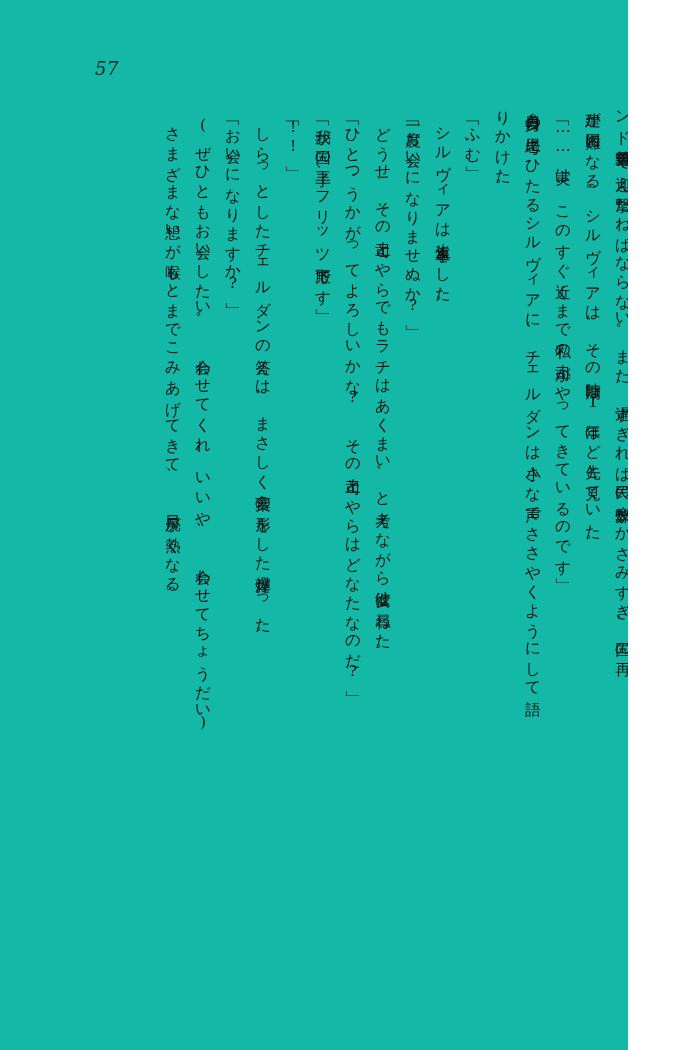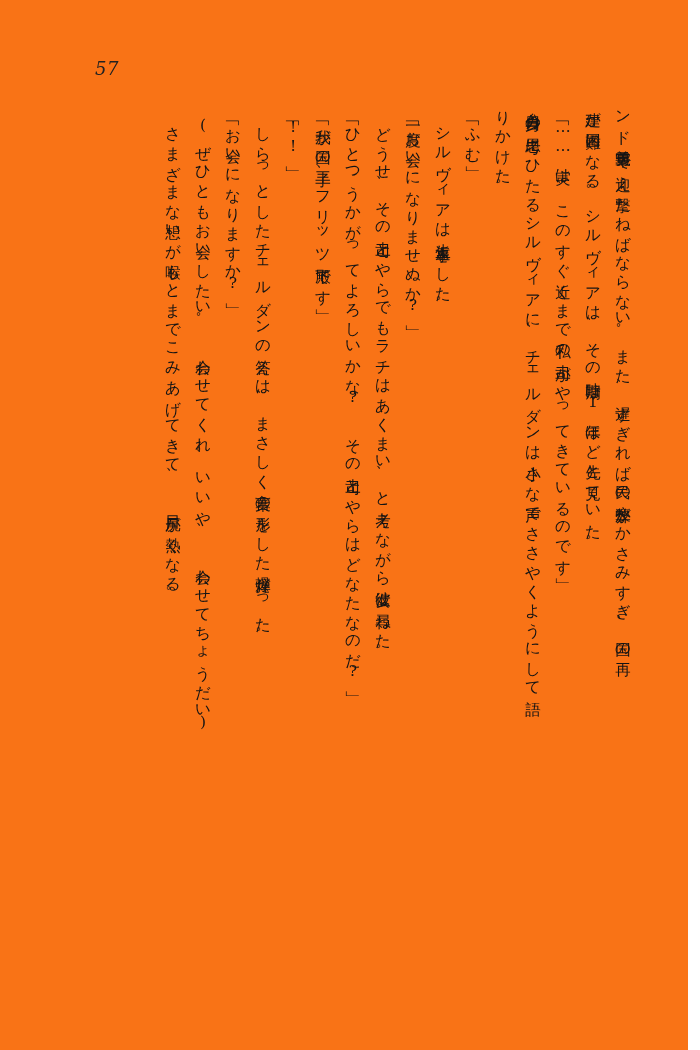--- a/index.html
+++ b/index.html
@@ -6,23 +6,23 @@
     margin: 0;
     padding: 0;
     background: #ffffff;
   }
   body {
     font-family: "DejaVu Serif", "Liberation Serif", serif;
     color: #1a1a1a;
   }
   #page {
     position: relative;
-    width: 688px;
+    width: 628px;
     height: 1050px;
-    background: #f97316;
+    background: #14b8a6;
     overflow: hidden;
   }
 
   
   #page-number {
     position: absolute;
     left: 95px;
     top: 58px;
     font-size: 18px;
     font-family: "DejaVu Serif", "Liberation Serif", serif;

